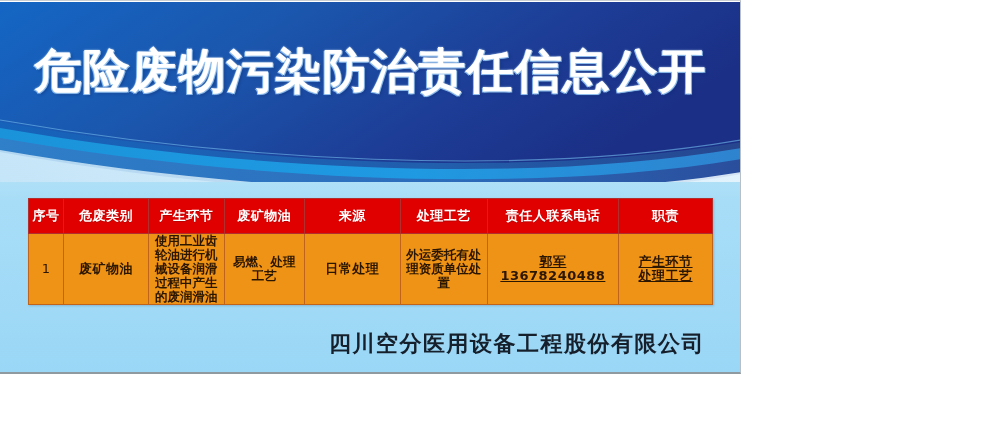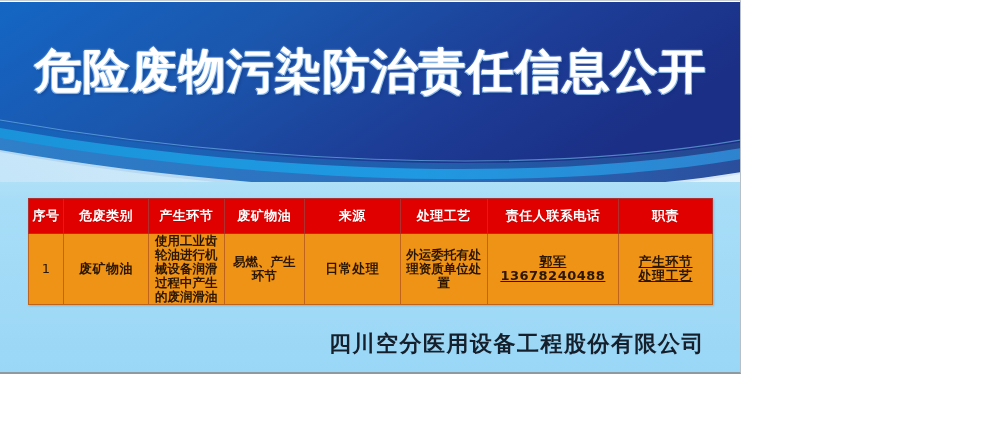--- a/index.html
+++ b/index.html
@@ -213,21 +213,21 @@
         <th>处理工艺</th>
         <th>责任人联系电话</th>
         <th>职责</th>
       </tr>
     </thead>
     <tbody>
       <tr>
         <td class="seq">1</td>
         <td>废矿物油</td>
         <td class="narrow-wrap">使用工业齿轮油进行机械设备润滑过程中产生的废润滑油</td>
-        <td class="narrow-wrap">易燃、产生环节</td>
+        <td class="narrow-wrap">易燃、处理工艺</td>
         <td>日常处理</td>
         <td class="narrow-wrap">外运委托有处理资质单位处置</td>
         <td>
           <span class="cell-line">郭军</span>
           <span class="cell-line">13678240488</span>
         </td>
         <td>
           <span class="cell-line">产生环节</span>
           <span class="cell-line">处理工艺</span>
         </td>

